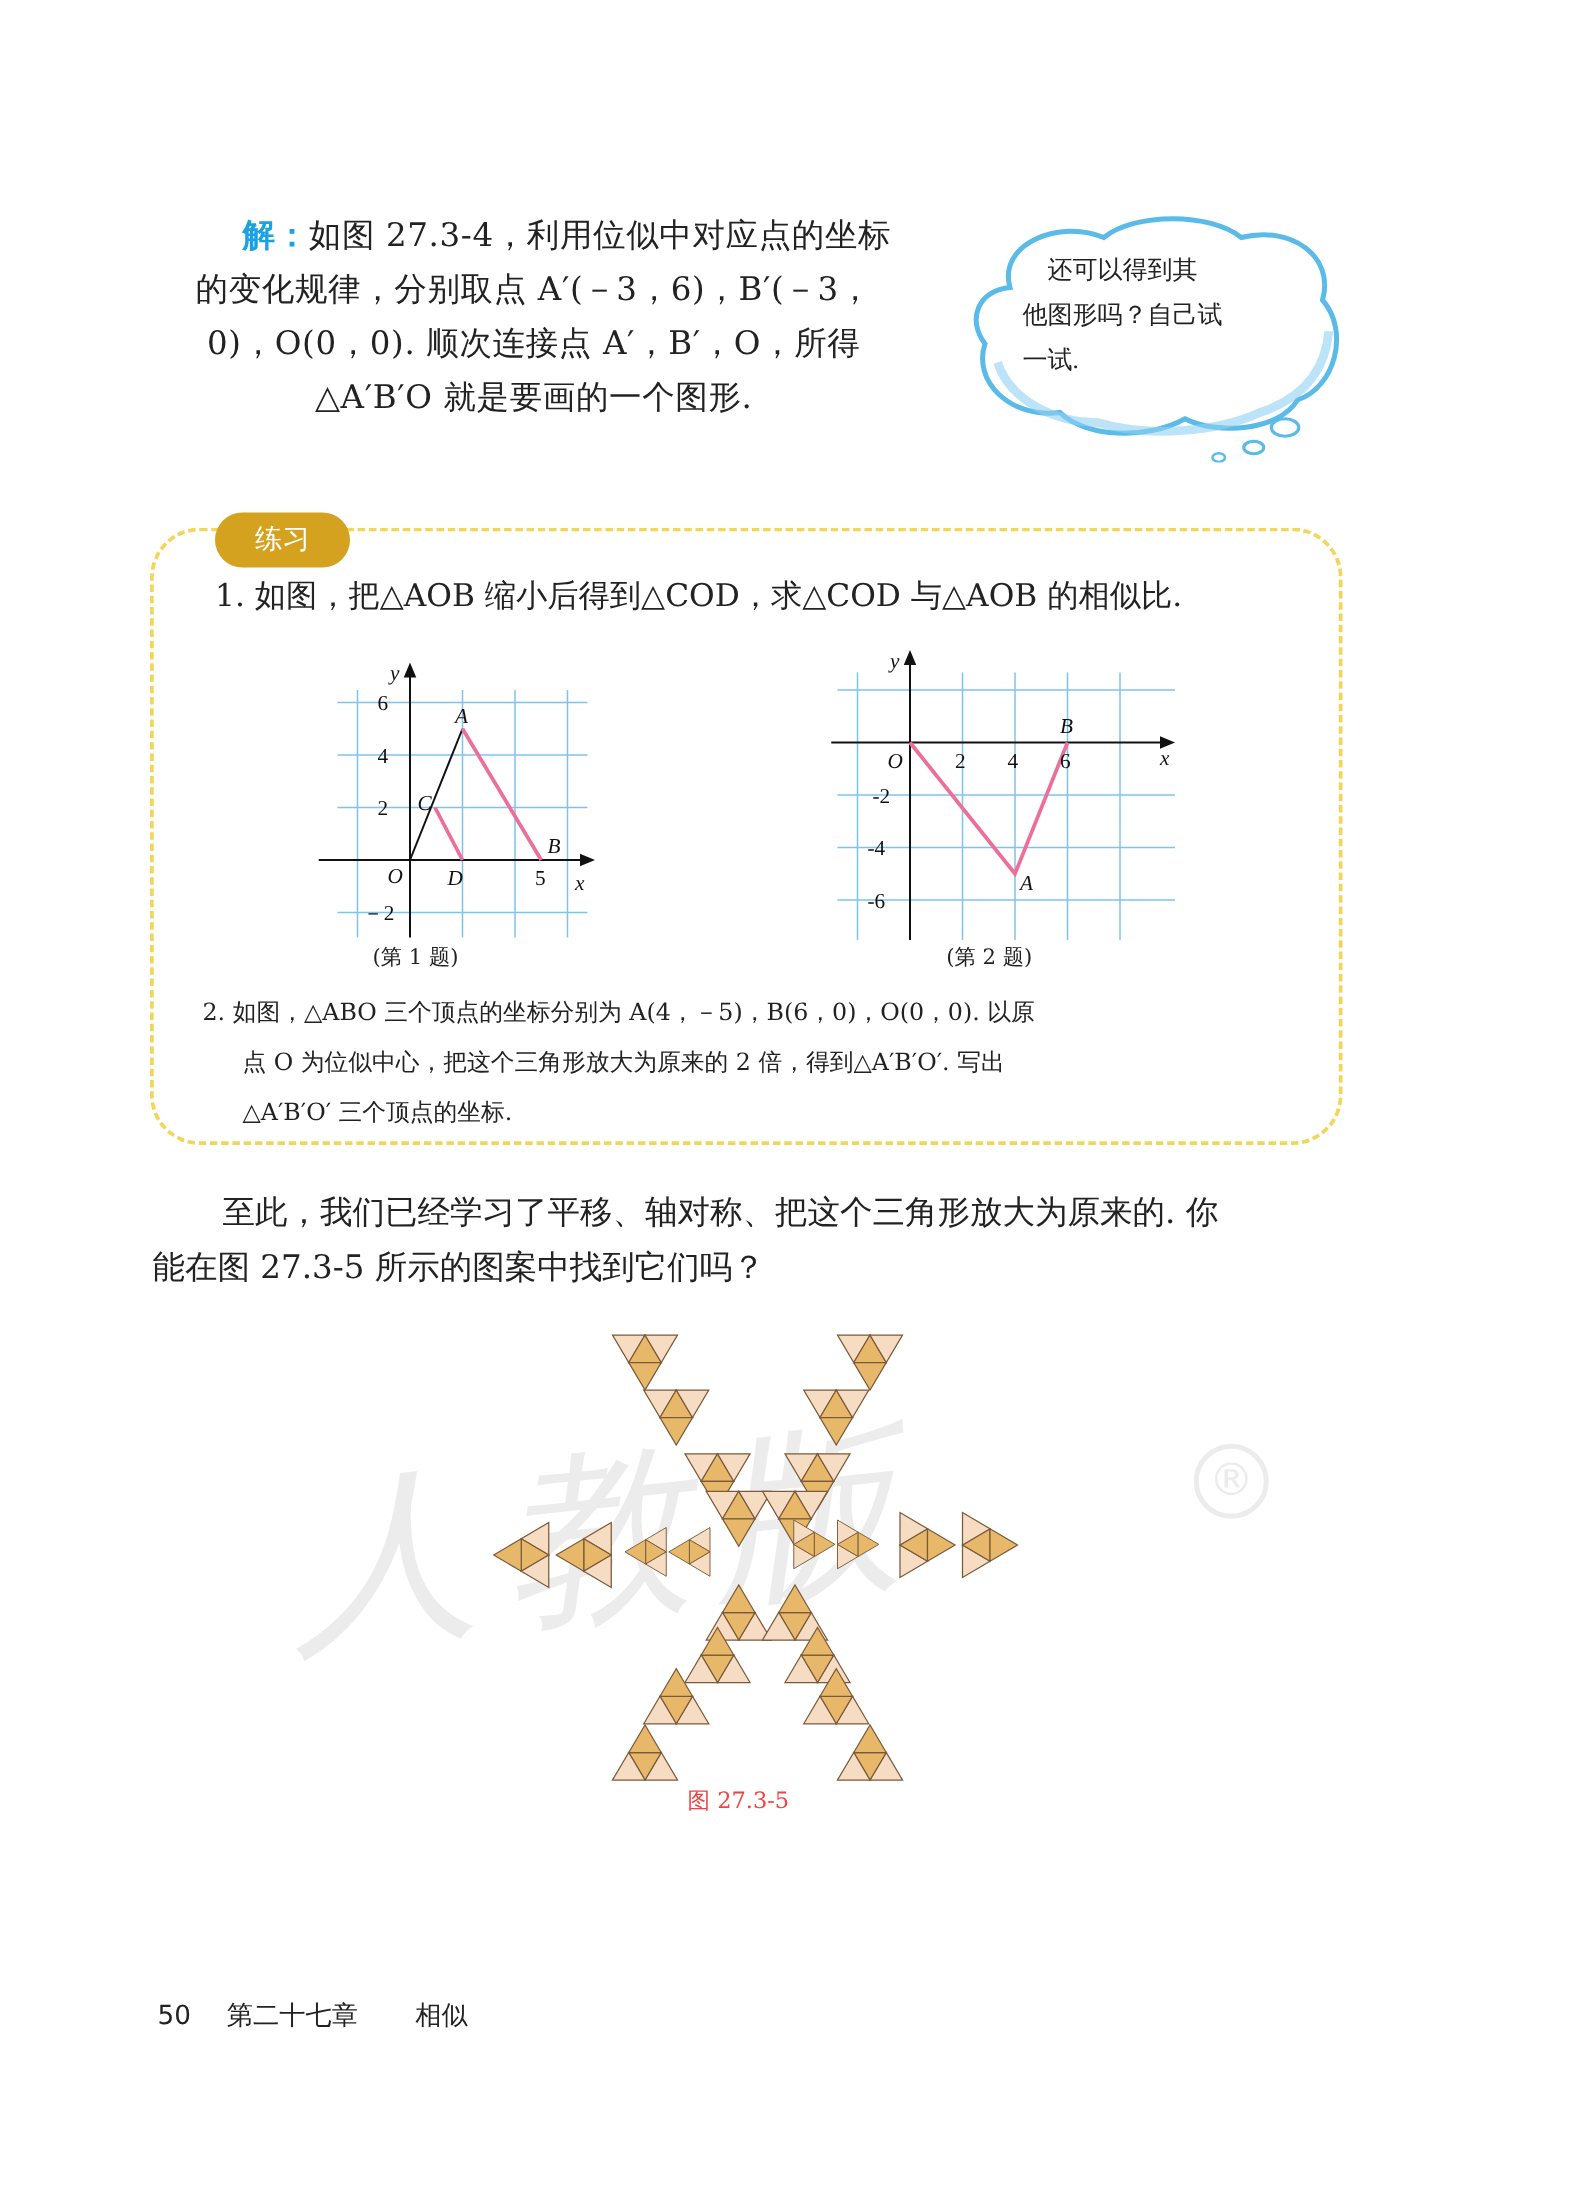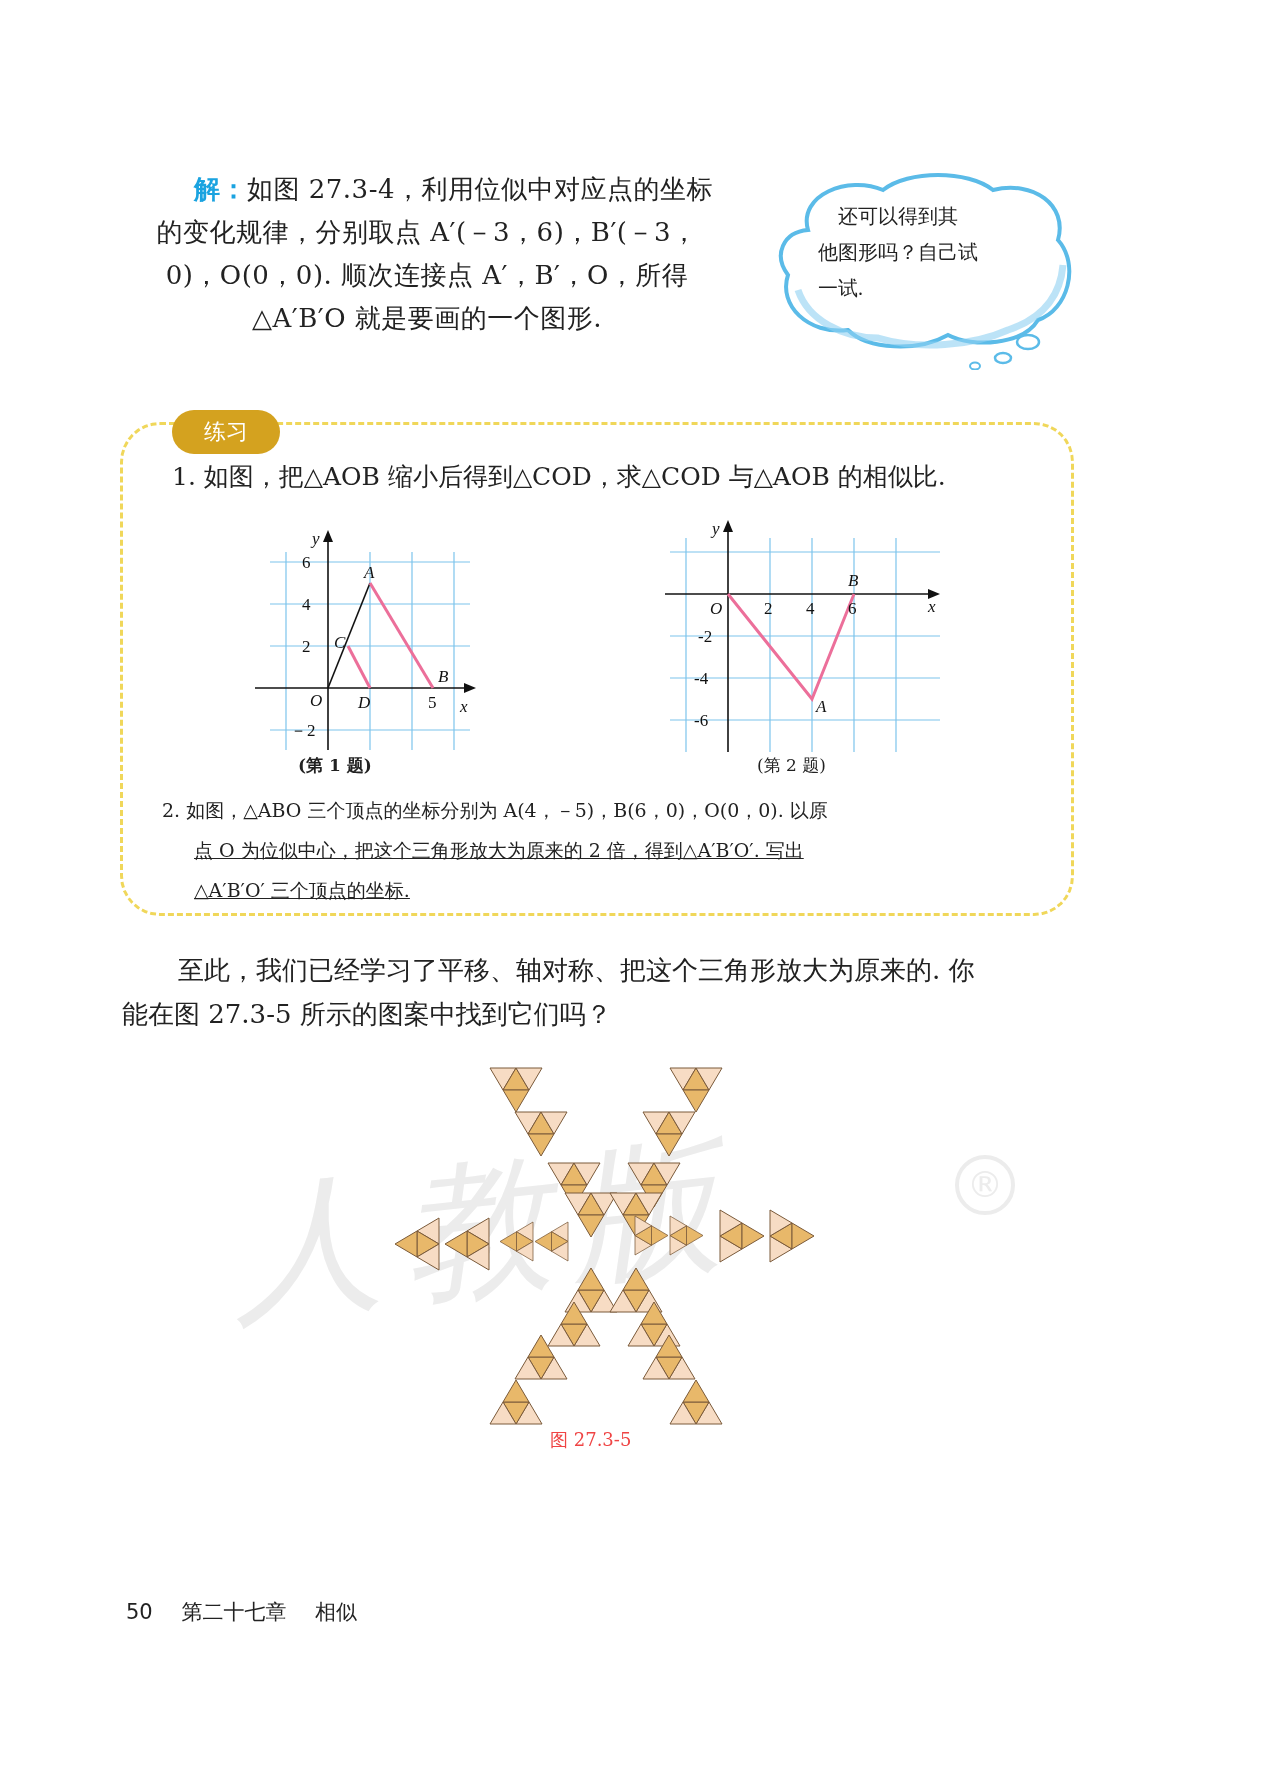--- a/index.html
+++ b/index.html
@@ -11,33 +11,33 @@
   .sol-label { color:#1aa3e0; font-weight:bold; font-family:"DejaVu Sans","Liberation Sans",sans-serif; }
   .cloud { left:768px; top:170px; width:310px; height:200px; }
   .cloud svg { position:absolute; left:0; top:0; }
   .cloud-text { position:absolute; left:50px; top:28px; width:220px; font-size:20px; line-height:36px; font-family:Liberation Serif, serif; }
   .practice { left:120px; top:412px; width:958px; height:508px; }
   .practice-border { position:absolute; left:0; top:10px; width:954px; height:494px; border:3px dashed #f0d75a; border-radius:40px; box-sizing:border-box; }
   .practice-tag { position:absolute; left:52px; top:-2px; width:108px; height:44px; border-radius:22px; background:#d4a21f; color:#fff; font-weight:normal; font-size:22px; text-align:center; line-height:44px; font-family:"DejaVu Sans","Liberation Sans",sans-serif; }
   .practice-tag::after { content:""; position:absolute; left:0; top:0; width:100%; height:100%; }
   .q1 { position:absolute; left:52px; top:48px; font-size:25px; }
   .q2 { position:absolute; left:42px; top:378px; width:880px; font-size:19px; line-height:40px; }
-  .q2 .indent { padding-left:32px;text-decoration:underline; }
+  .q2 .indent { padding-left:32px; }
   .graph { position:absolute; }
   .graph-caption { position:absolute; font-size:17px; }
   .body-text { left:122px; top:948px; width:950px; font-size:26px; line-height:44px; }
   .body-text p { margin:0; text-indent:56px; }
   .body-text p.cont { text-indent:0; }
   .figure { left:385px; top:1040px; width:440px; height:385px; }
   .fig-caption { left:550px; top:1428px; font-size:18px; color:#ef4444; }
   .watermark { left:230px; top:1130px; font-size:150px; color:#ececec; font-style:italic; font-family:"DejaVu Serif",serif; letter-spacing:20px; transform:rotate(-6deg); z-index:0; }
   .reg { left:955px; top:1155px; width:52px; height:52px; border:4px solid #ececec; border-radius:50%; color:#ececec; font-size:36px; text-align:center; line-height:52px; font-family:"DejaVu Sans",sans-serif; }
   .footer { left:126px; top:1598px; font-size:21px; font-family:"DejaVu Sans","Liberation Sans",sans-serif; }
   .footer .num { margin-right:22px; }
-  .footer .chap { margin-right:22px; }
+  .footer .chap { margin-right:39px; }
 </style>
 </head>
 <body>
 
 <div class="abs watermark">人教版</div>
 <div class="abs reg">®</div>
 
 <div class="abs solution">
   <p>　　<span class="sol-label">解：</span><span>如图 27.3-4，利用位似中对应点的坐标</span></p>
   <p>的变化规律，分别取点 A′(－3，6)，B′(－3，</p>
@@ -92,21 +92,21 @@
       <text x="40" y="214">－2</text>
       <text x="60" y="184" font-style="italic">O</text>
       <text x="178" y="186">5</text>
       <text x="210" y="190" font-style="italic">x</text>
       <text x="114" y="56" font-style="italic">A</text>
       <text x="188" y="160" font-style="italic">B</text>
       <text x="84" y="126" font-style="italic">C</text>
       <text x="108" y="186" font-style="italic">D</text>
     </g>
   </svg>
-  <div class="graph-caption" style="left:178px; top:342px;font-weight:bold;">(第 1 题)</div>
+  <div class="graph-caption" style="left:178px; top:342px;">(第 1 题)</div>
 
   <svg class="graph" style="left:530px; top:100px;" width="300" height="250" viewBox="0 0 300 250">
     <g stroke="#7cc4ec" stroke-width="1.2">
       <line x1="20" y1="40" x2="290" y2="40"></line>
         <line x1="20" y1="124" x2="290" y2="124"></line>
       <line x1="20" y1="166" x2="290" y2="166"></line>
         <line x1="20" y1="208" x2="290" y2="208"></line>
       <line x1="36" y1="26" x2="36" y2="240"></line>
         <line x1="120" y1="26" x2="120" y2="240"></line>
       <line x1="162" y1="26" x2="162" y2="240"></line>

